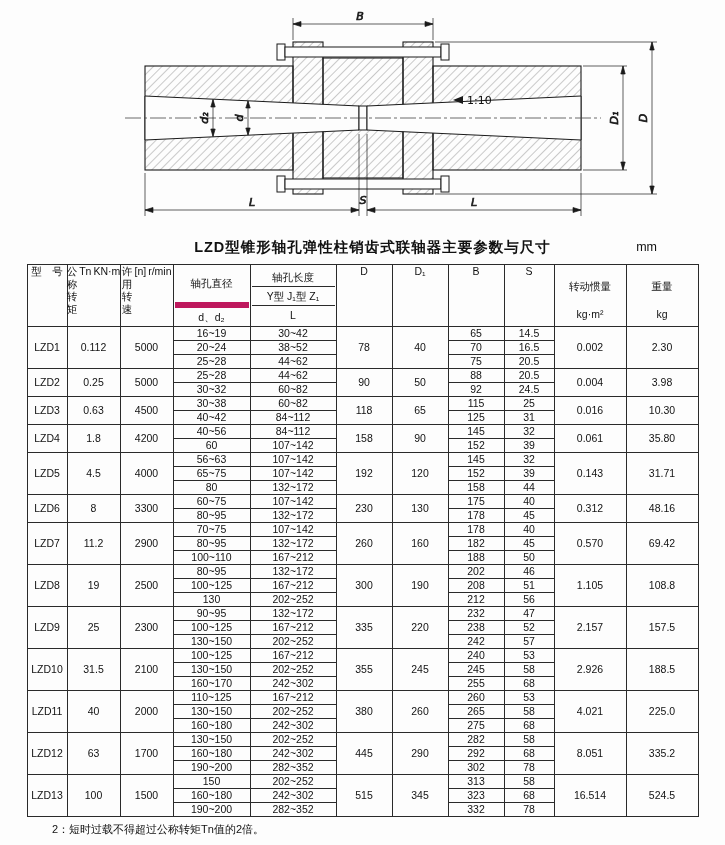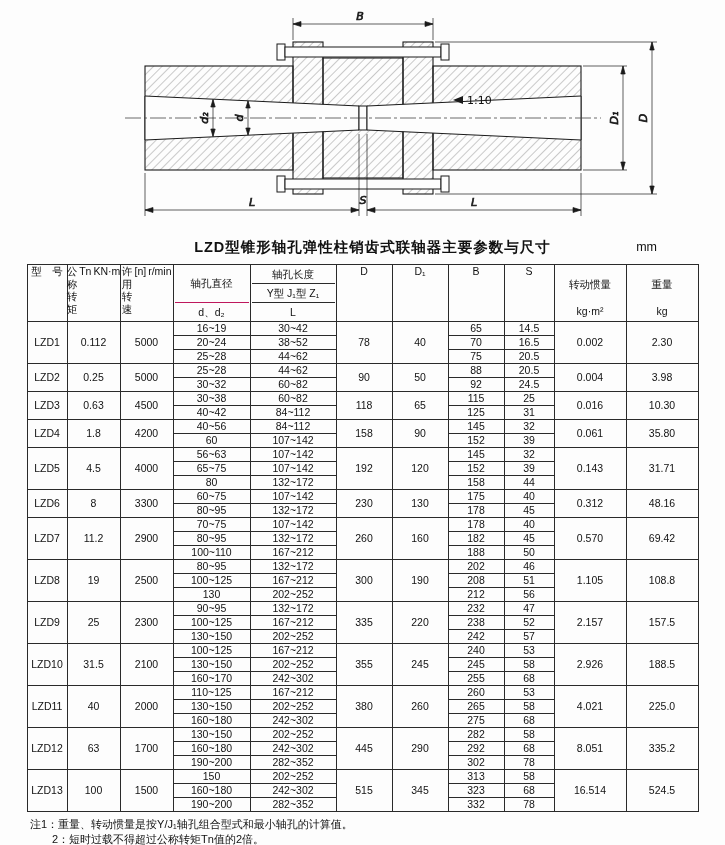--- a/index.html
+++ b/index.html
@@ -20,21 +20,21 @@
     border-collapse:collapse;table-layout:fixed;width:671px;margin:6px auto 0 auto;
   }
   table.spec th,table.spec td{
     border:1px solid #2a2a2a;text-align:center;vertical-align:middle;
     padding:0 1px;font-size:10.5px;line-height:12.5px;font-weight:normal;color:#111;
   }
   thead th{height:56px;padding:0;}
   .hstack{display:flex;flex-direction:row;justify-content:center;height:100%;gap:2px;}
   .h3>div{height:18px;line-height:18px;border-bottom:1px solid #2a2a2a;}
   .h3>div:last-child{border-bottom:none;}
-  .h2a>div:first-child{height:37px;display:flex;align-items:center;justify-content:center;border-bottom:1px solid #be185d;}
+  .h2a>div:first-child{height:37px;display:flex;align-items:center;justify-content:center;border-bottom:6px solid #be185d;}
   .h2a>div:last-child{height:18px;line-height:18px;}
   .h2b>div:first-child{height:36px;display:flex;align-items:center;justify-content:center;}
   .h2b>div:last-child{height:18px;line-height:18px;}
   tbody td{height:13px;}
   .notes{margin:5px 0 0 30px;font-size:11px;line-height:15px;}
   .notes .note-indent{margin-left:22px;}
 </style>
 </head>
 <body>
 
@@ -522,17 +522,16 @@
         <tr>
           <td>190~200</td>
           <td>282~352</td>
           <td>332</td>
           <td>78</td>
         </tr>
       </tbody>
   </table>
 
   <div class="notes">
-    <div>注1：重量、转动惯量是按Y/J₁轴孔组合型式和最小轴孔的计算值。</div>
     <div class="note-indent">2：短时过载不得超过公称转矩Tn值的2倍。</div>
   </div>
 
 </div>
 
 </body></html>

